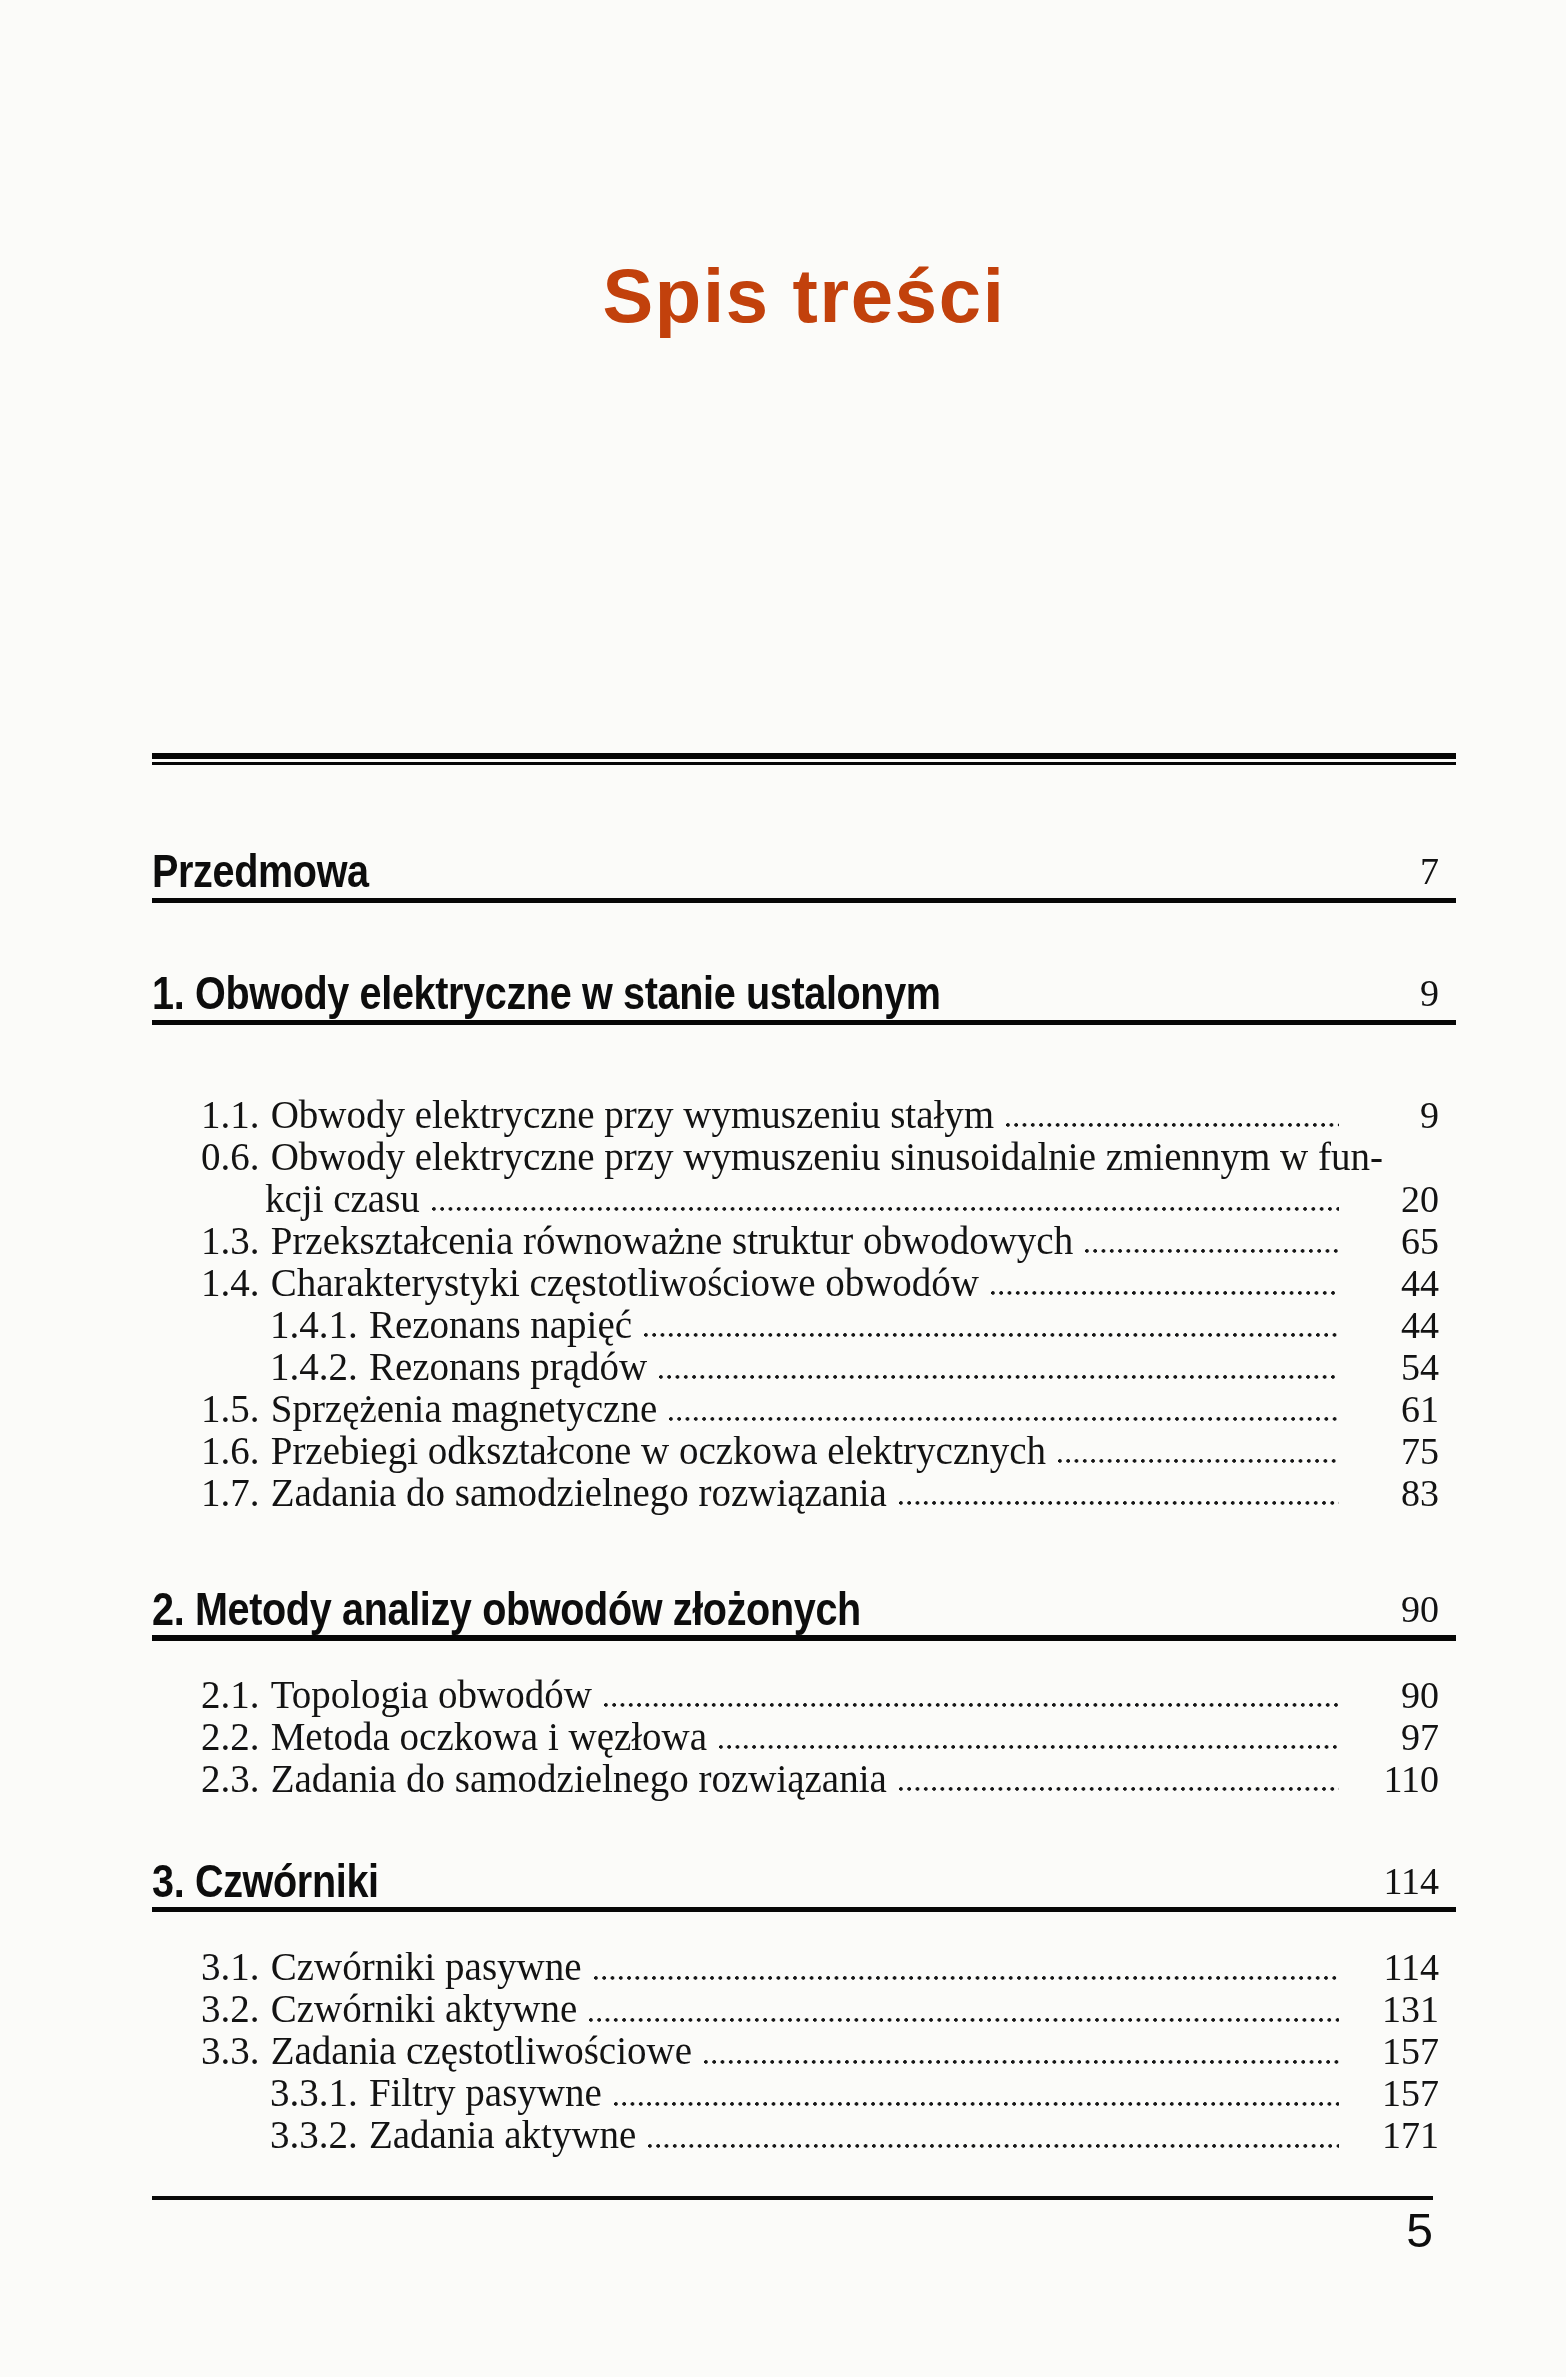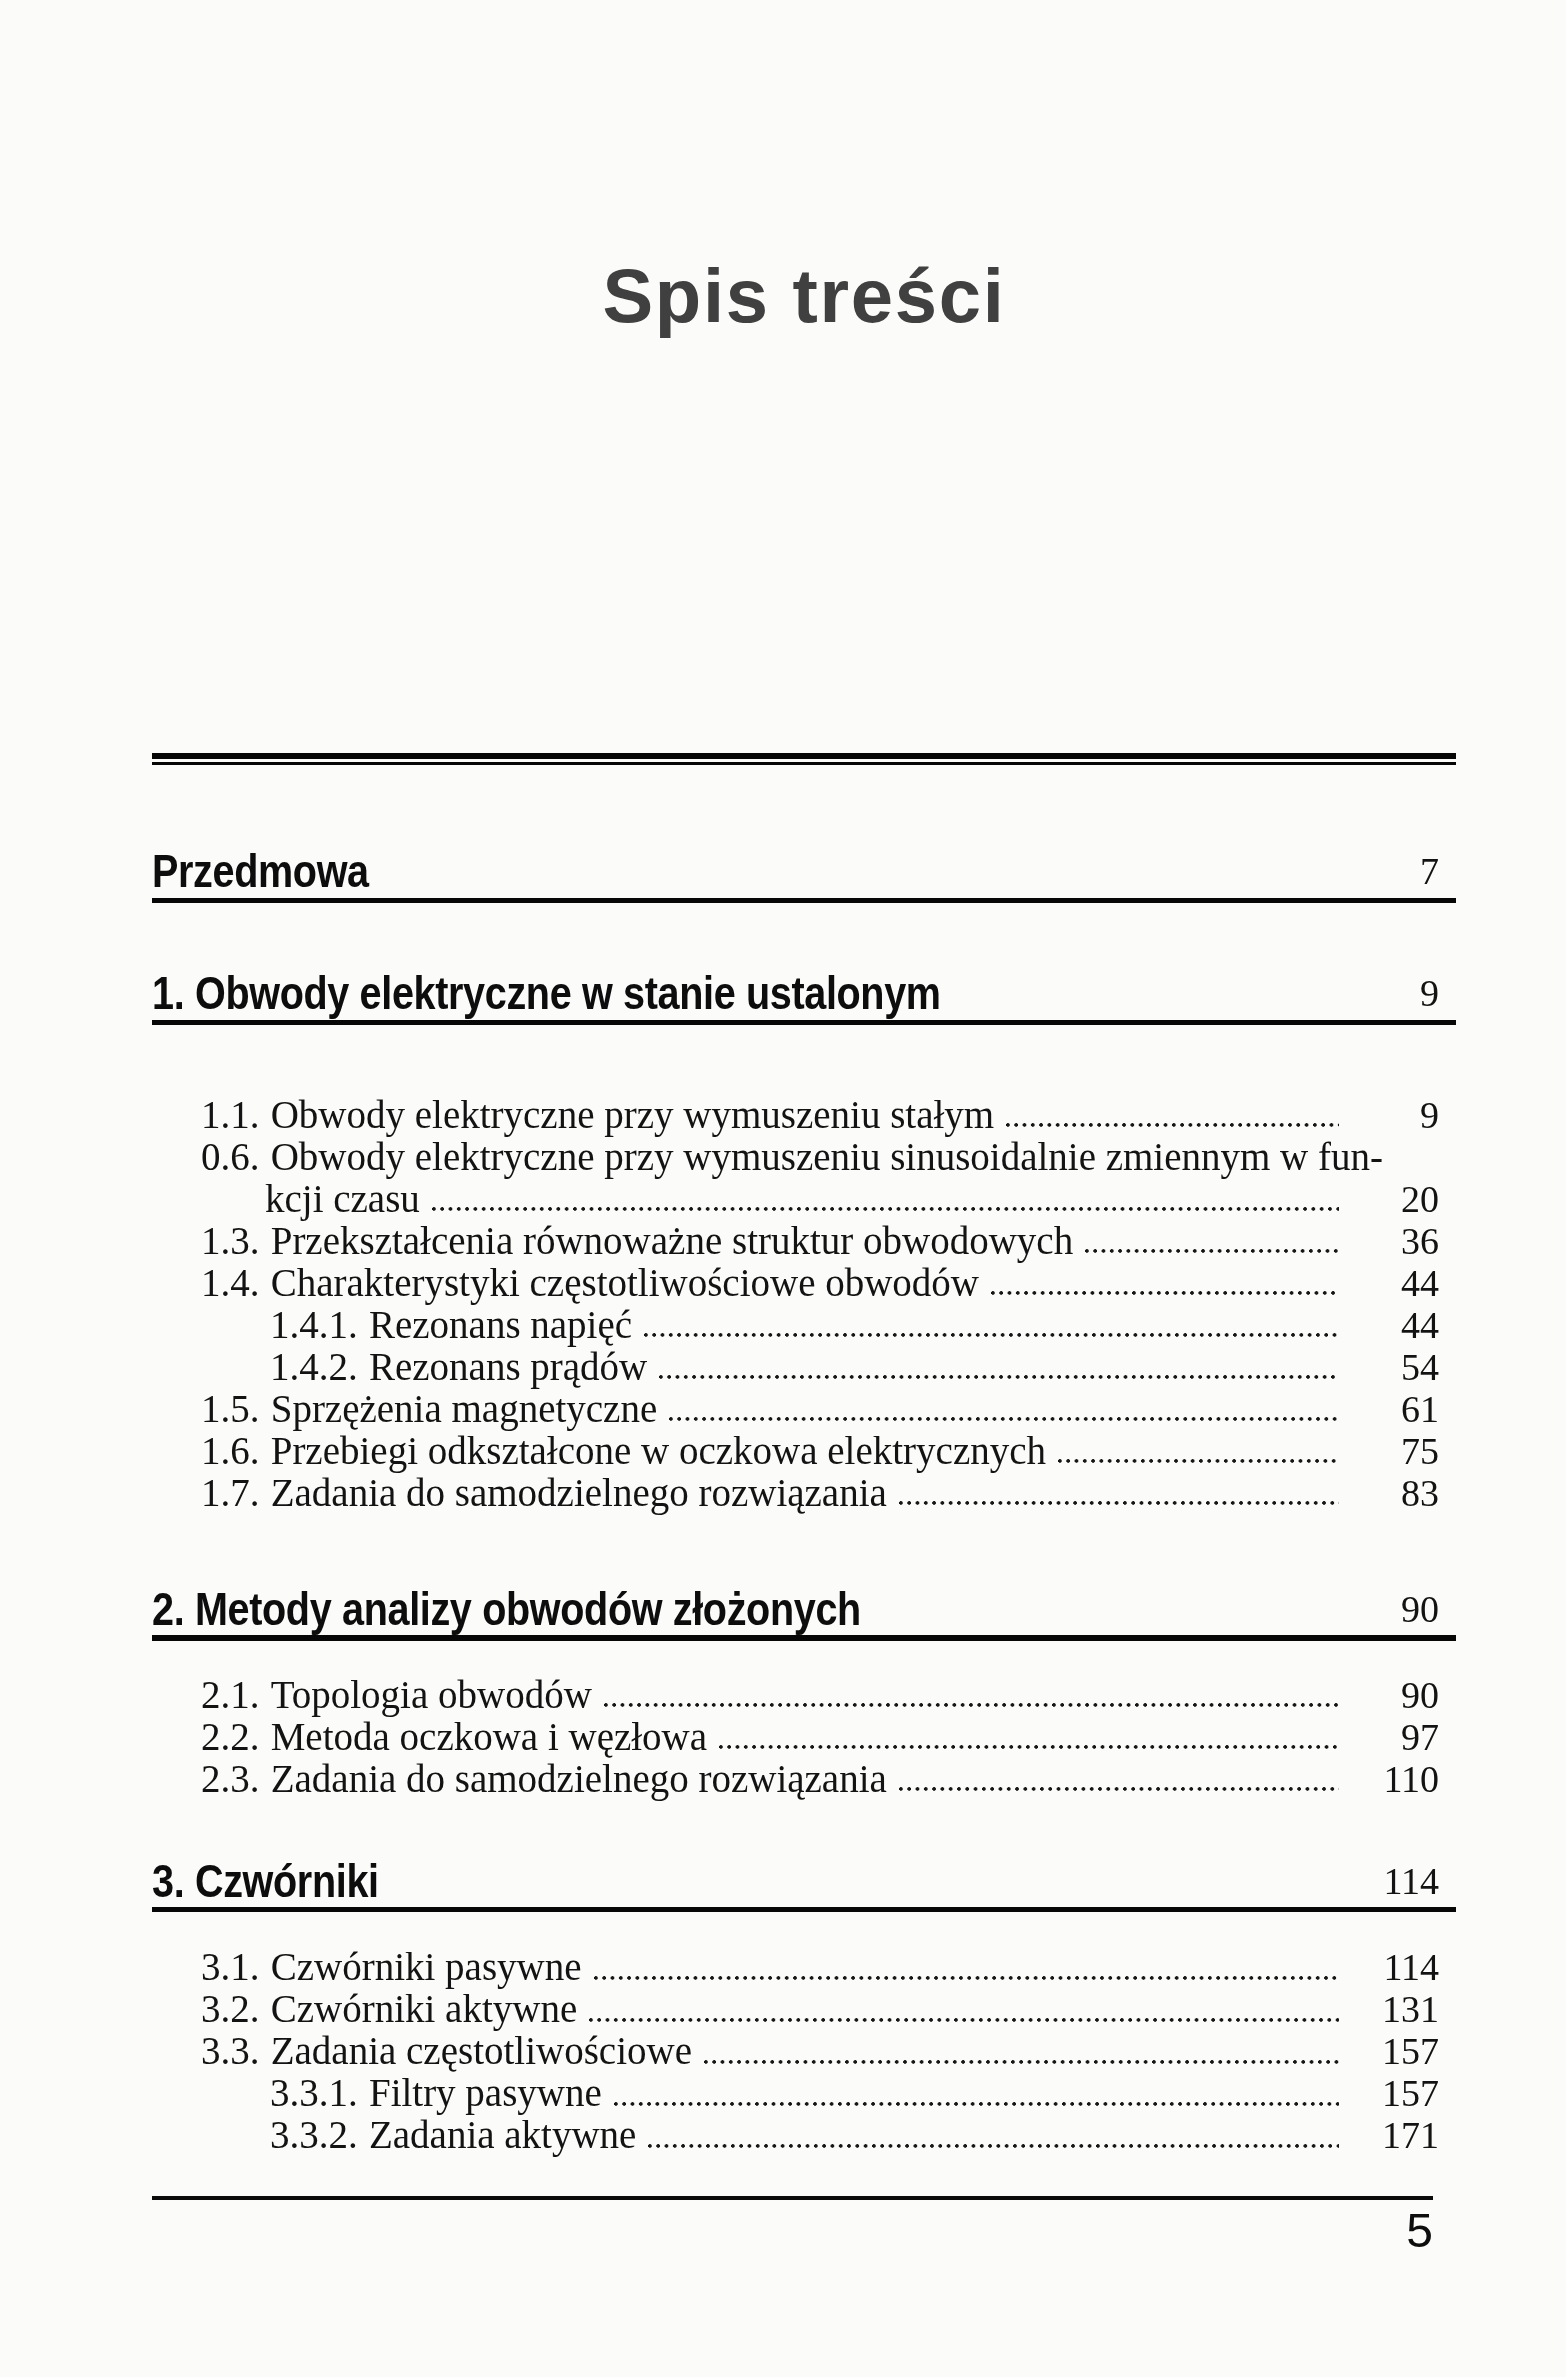--- a/index.html
+++ b/index.html
@@ -17,21 +17,21 @@
     position:absolute;left:152px;top:0;width:1304px;
   }
   
   .title{
     margin-top:254px;
     text-align:center;
     font-family:"Liberation Sans",sans-serif;
     font-weight:bold;
     font-size:76px;line-height:83px;
     letter-spacing:1.7px;
-    color:#404040;
+    color:#c2410c;
   }
   
   .rule-double{margin-top:416px}
   .rule-double .bar-a{height:6px;background:#060606}
   .rule-double .gap{height:2.6px}
   .rule-double .bar-b{height:3.4px;background:#060606}
   .h-rule{height:5.2px;background:#070707;margin-top:1.7px}
   
   .h-row{
     display:flex;align-items:flex-end;
@@ -131,21 +131,21 @@
       </div>
       <div class="row cont">
         <span class="txt">kcji czasu</span>
         <span class="leader"></span>
         <span class="pg">20</span>
       </div>
       <div class="row">
         <span class="lbl">1.3.</span>
         <span class="txt">Przekształcenia równoważne struktur obwodowych</span>
         <span class="leader"></span>
-        <span class="pg">36</span>
+        <span class="pg">65</span>
       </div>
       <div class="row">
         <span class="lbl">1.4.</span>
         <span class="txt">Charakterystyki częstotliwościowe obwodów</span>
         <span class="leader"></span>
         <span class="pg">44</span>
       </div>
       <div class="row lvl2">
         <span class="lbl">1.4.1.</span>
         <span class="txt">Rezonans napięć</span>

